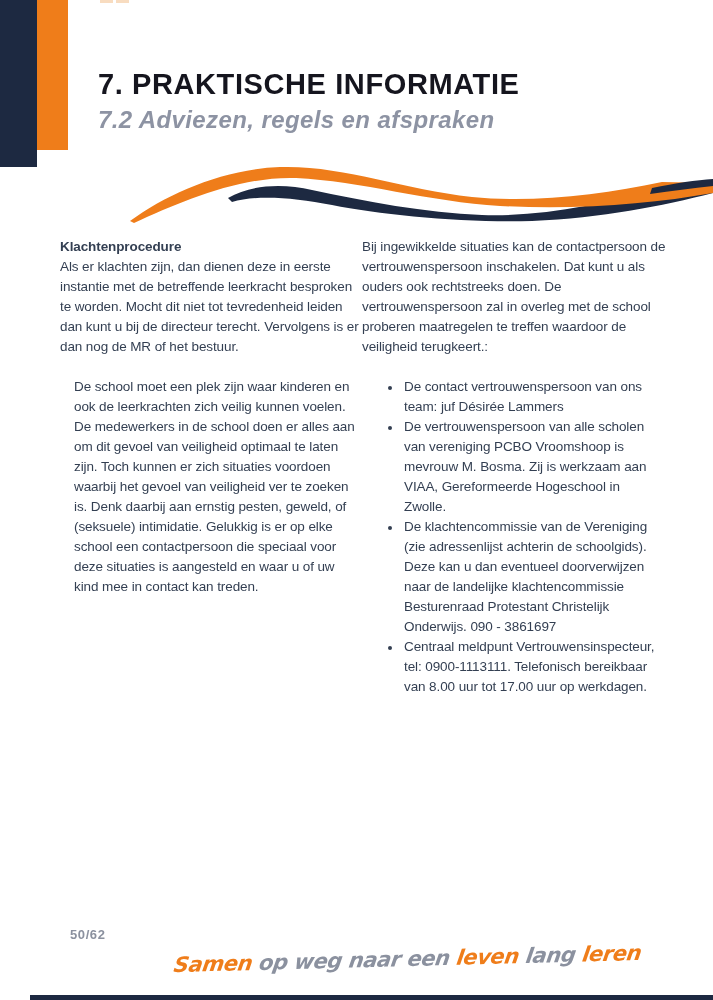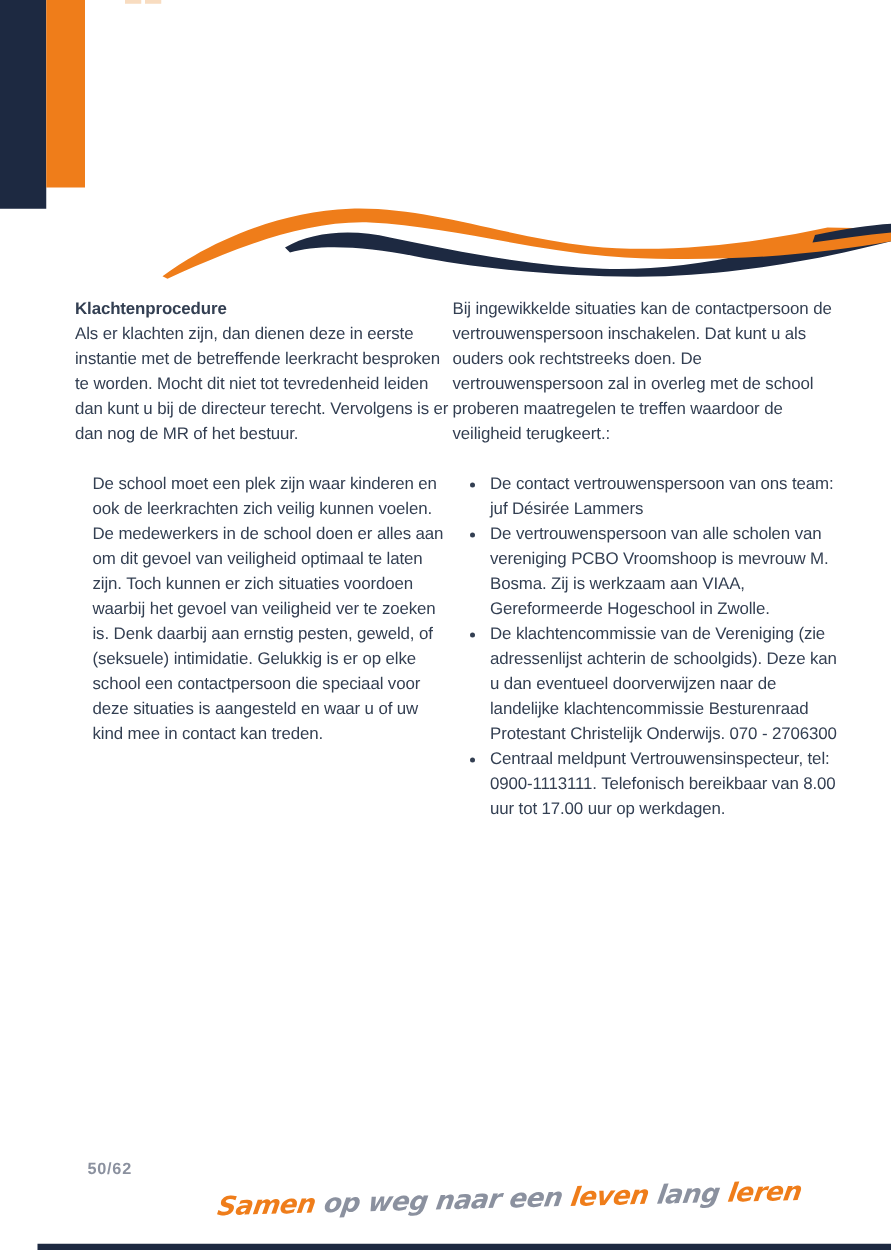--- a/index.html
+++ b/index.html
@@ -81,21 +81,21 @@
   }
   .col h3 {
     margin: 0;
     font-size: 13.5px;
     font-weight: bold;
     line-height: 20px;
   }
   .col p { margin: 0 0 20px 0; }
   .col p:last-child { margin-bottom: 0; margin-left: 14px; }
   .col ul {
-    margin: 0;
+    margin: 12px;
     padding-left: 28px;
   }
   .col li {
     margin: 0;
     padding-left: 2px;
   }
   .col li::marker { font-size: 12px; }
 
   
   .page-number {
@@ -132,20 +132,24 @@
 </head>
 <body>
 
 <div class="page">
 
   <div class="bar-navy"></div>
   <div class="bar-orange"></div>
   <div class="top-mark top-mark-1"></div>
   <div class="top-mark top-mark-2"></div>
 
+  <header>
+    <h1>7. PRAKTISCHE INFORMATIE</h1>
+    <h2>7.2 Adviezen, regels en afspraken</h2>
+  </header>
 
   <svg class="wave" viewBox="0 0 713 70" preserveAspectRatio="none" aria-hidden="true">
 
     <path fill="#1d2941" d="M228,38
       C250,25 282,23 312,30
       C365,41 425,53 482,55
       C542,57 602,44 662,28
       L713,21 L713,33
       C662,46 602,58 532,61
       C462,63 382,55 332,45
@@ -171,21 +175,21 @@
       <h3>Klachtenprocedure</h3>
       <p>Als er klachten zijn, dan dienen deze in eerste instantie met de betreffende leerkracht besproken te worden. Mocht dit niet tot tevredenheid leiden dan kunt u bij de directeur terecht. Vervolgens is er dan nog de MR of het bestuur.</p>
       <p>De school moet een plek zijn waar kinderen en ook de leerkrachten zich veilig kunnen voelen. De medewerkers in de school doen er alles aan om dit gevoel van veiligheid optimaal te laten zijn. Toch kunnen er zich situaties voordoen waarbij het gevoel van veiligheid ver te zoeken is. Denk daarbij aan ernstig pesten, geweld, of (seksuele) intimidatie. Gelukkig is er op elke school een contactpersoon die speciaal voor deze situaties is aangesteld en waar u of uw kind mee in contact kan treden.</p>
     </section>
 
     <section class="col">
       <p>Bij ingewikkelde situaties kan de contactpersoon de vertrouwenspersoon inschakelen. Dat kunt u als ouders ook rechtstreeks doen. De vertrouwenspersoon zal in overleg met de school proberen maatregelen te treffen waardoor de veiligheid terugkeert.:</p>
       <ul>
         <li>De contact vertrouwenspersoon van ons team: juf Désirée Lammers</li>
         <li>De vertrouwenspersoon van alle scholen van vereniging PCBO Vroomshoop is mevrouw M. Bosma. Zij is werkzaam aan VIAA, Gereformeerde Hogeschool in Zwolle.</li>
-        <li>De klachtencommissie van de Vereniging (zie adressenlijst achterin de schoolgids). Deze kan u dan eventueel doorverwijzen naar de landelijke klachtencommissie Besturenraad Protestant Christelijk Onderwijs. 070 - 2706300</li>
+        <li>De klachtencommissie van de Vereniging (zie adressenlijst achterin de schoolgids). Deze kan u dan eventueel doorverwijzen naar de landelijke klachtencommissie Besturenraad Protestant Christelijk Onderwijs. 090 - 3861697</li>
         <li>Centraal meldpunt Vertrouwensinspecteur, tel: 0900-1113111. Telefonisch bereikbaar van 8.00 uur tot 17.00 uur op werkdagen.</li>
       </ul>
     </section>
   </main>
 
   <div class="page-number">50/62</div>
 
   <div class="slogan">
     <span class="seg orange">Samen</span><span class="seg gray">op weg naar een</span><span class="seg orange">leven</span><span class="seg gray">lang</span><span class="seg orange">leren</span>
   </div>

